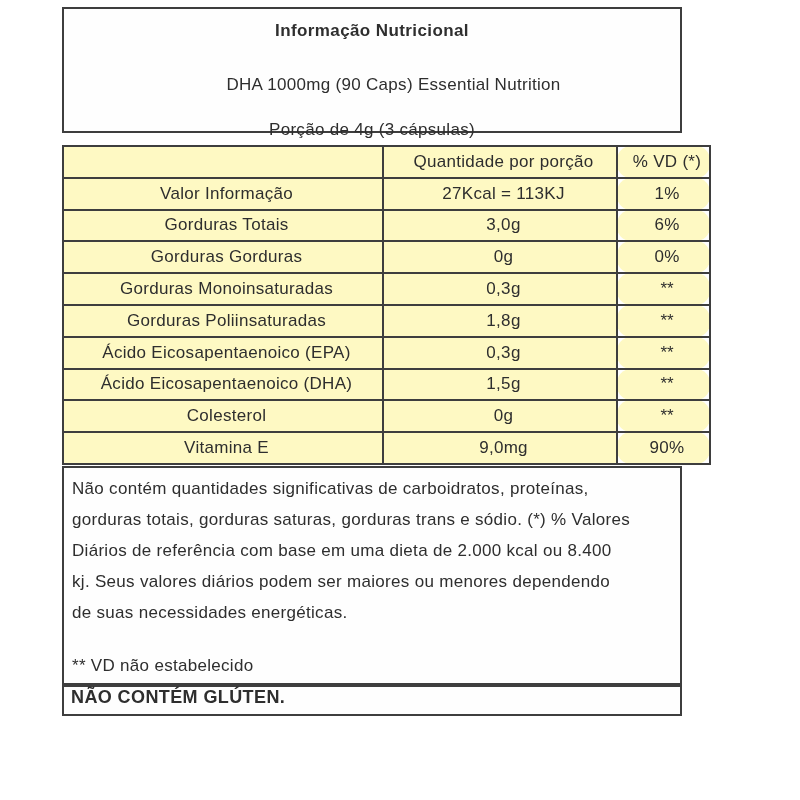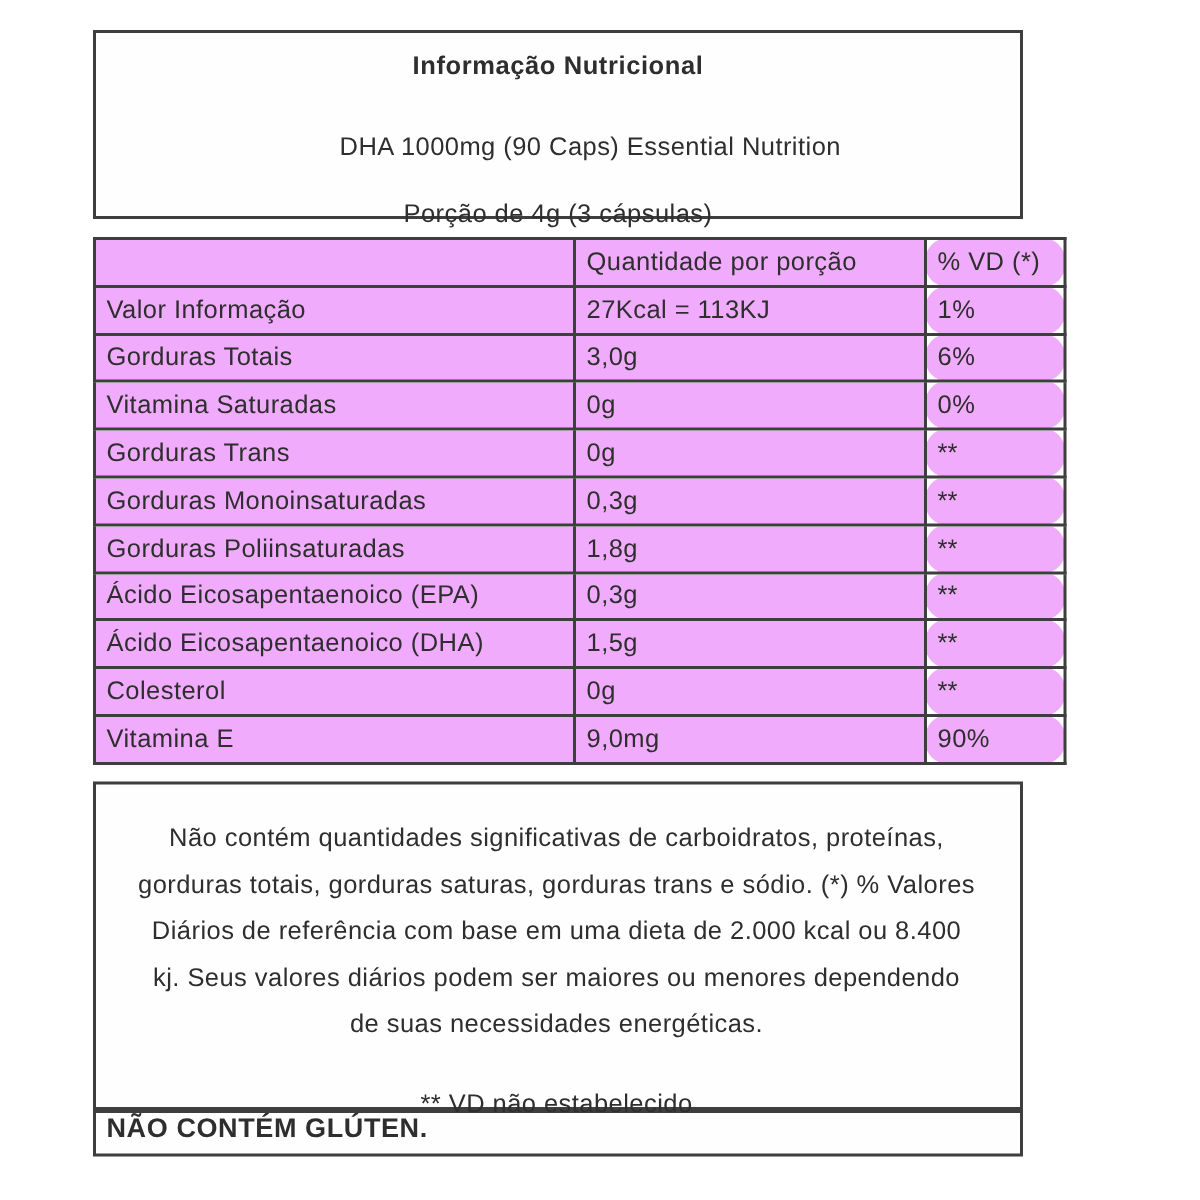--- a/index.html
+++ b/index.html
@@ -8,21 +8,21 @@
     width: 800px;
     height: 800px;
     background: #ffffff;
     font-family: "Liberation Sans", sans-serif;
     color: #2e2e2e;
     -webkit-font-smoothing: antialiased;
   }
   .label {
     position: absolute;
     left: 62px;
-    top: 20px;
+    top: 7px;
     width: 620px;
     letter-spacing: 0.3px;
   }
   .box {
     border: 2px solid #3e3e3e;
     box-sizing: border-box;
     background: #fefefe;
   }
   
   .header-panel {
@@ -48,39 +48,38 @@
   table.nutrition {
     margin-top: 12px;
     border-collapse: collapse;
     width: 620px;
     table-layout: fixed;
   }
   table.nutrition td, table.nutrition th {
     border: 2px solid #3e3e3e;
     font-size: 17px;
     font-weight: normal;
-    text-align: left;
+    text-align: center;
     vertical-align: middle;
     padding: 0 0 0 7px;
     height: 29.8px;
-    background: #f0abfc;
+    background: #fef9c3;
     overflow: hidden;
     white-space: nowrap;
   }
   .col-name  { width: 311px; }
   .col-qty   { width: 225px; }
   .col-vd    { width: 84px; border-radius: 14px;  }
   .vd-stars  { font-size: 15px; letter-spacing: 0; }
   
   .notes-panel {
-    margin-top: 11px;
+    margin-top: 1px;
     height: 219px;
-    padding: 20px 10px 0 8px;
+    padding: 5px 10px 0 8px;
     font-size: 17px;
-    text-align: center;
   }
   .notes-line {
     line-height: 31px;
     white-space: nowrap;
   }
   .vd-footnote {
     margin-top: 23px;
     line-height: 30px;
   }
   
@@ -116,28 +115,23 @@
       <td class="col-name">Valor Informação</td>
       <td class="col-qty">27Kcal = 113KJ</td>
       <td class="col-vd">1%</td>
     </tr>
     <tr>
       <td class="col-name">Gorduras Totais</td>
       <td class="col-qty">3,0g</td>
       <td class="col-vd">6%</td>
     </tr>
     <tr>
-      <td class="col-name">Vitamina Saturadas</td>
+      <td class="col-name">Gorduras Gorduras</td>
       <td class="col-qty">0g</td>
       <td class="col-vd">0%</td>
-    </tr>
-    <tr>
-      <td class="col-name">Gorduras Trans</td>
-      <td class="col-qty">0g</td>
-      <td class="col-vd vd-stars">**</td>
     </tr>
     <tr>
       <td class="col-name">Gorduras Monoinsaturadas</td>
       <td class="col-qty">0,3g</td>
       <td class="col-vd vd-stars">**</td>
     </tr>
     <tr>
       <td class="col-name">Gorduras Poliinsaturadas</td>
       <td class="col-qty">1,8g</td>
       <td class="col-vd vd-stars">**</td>

